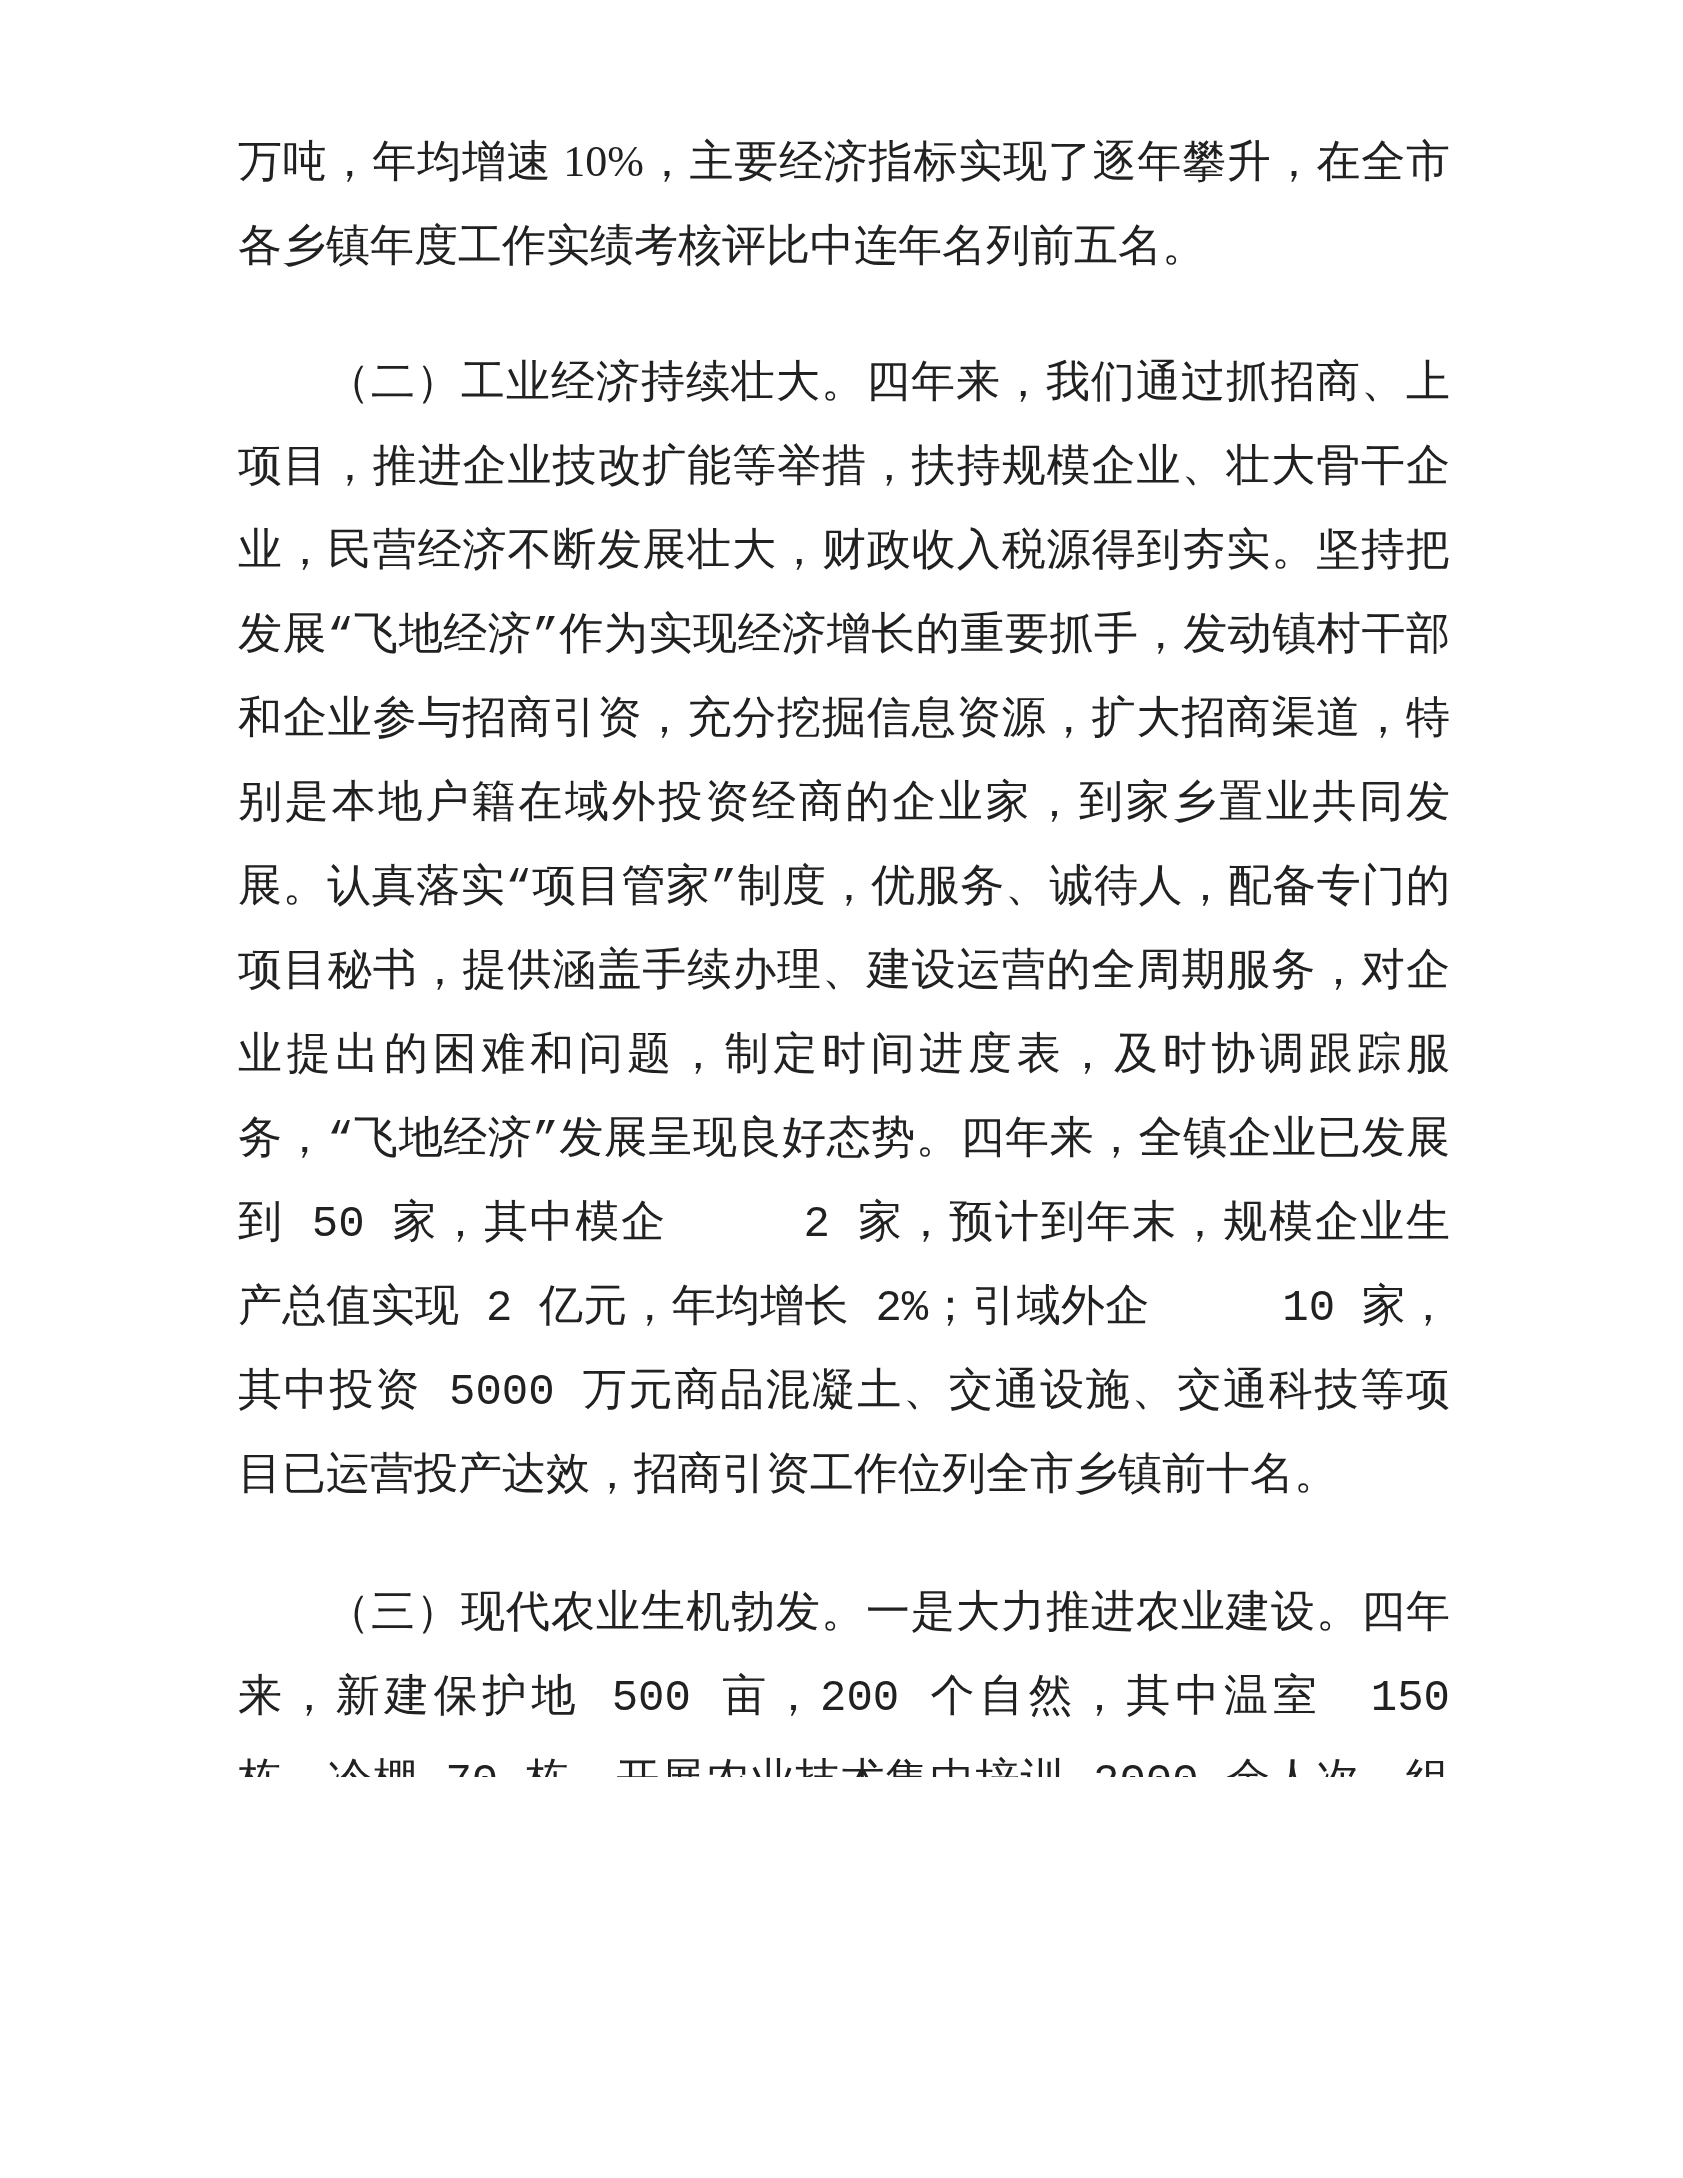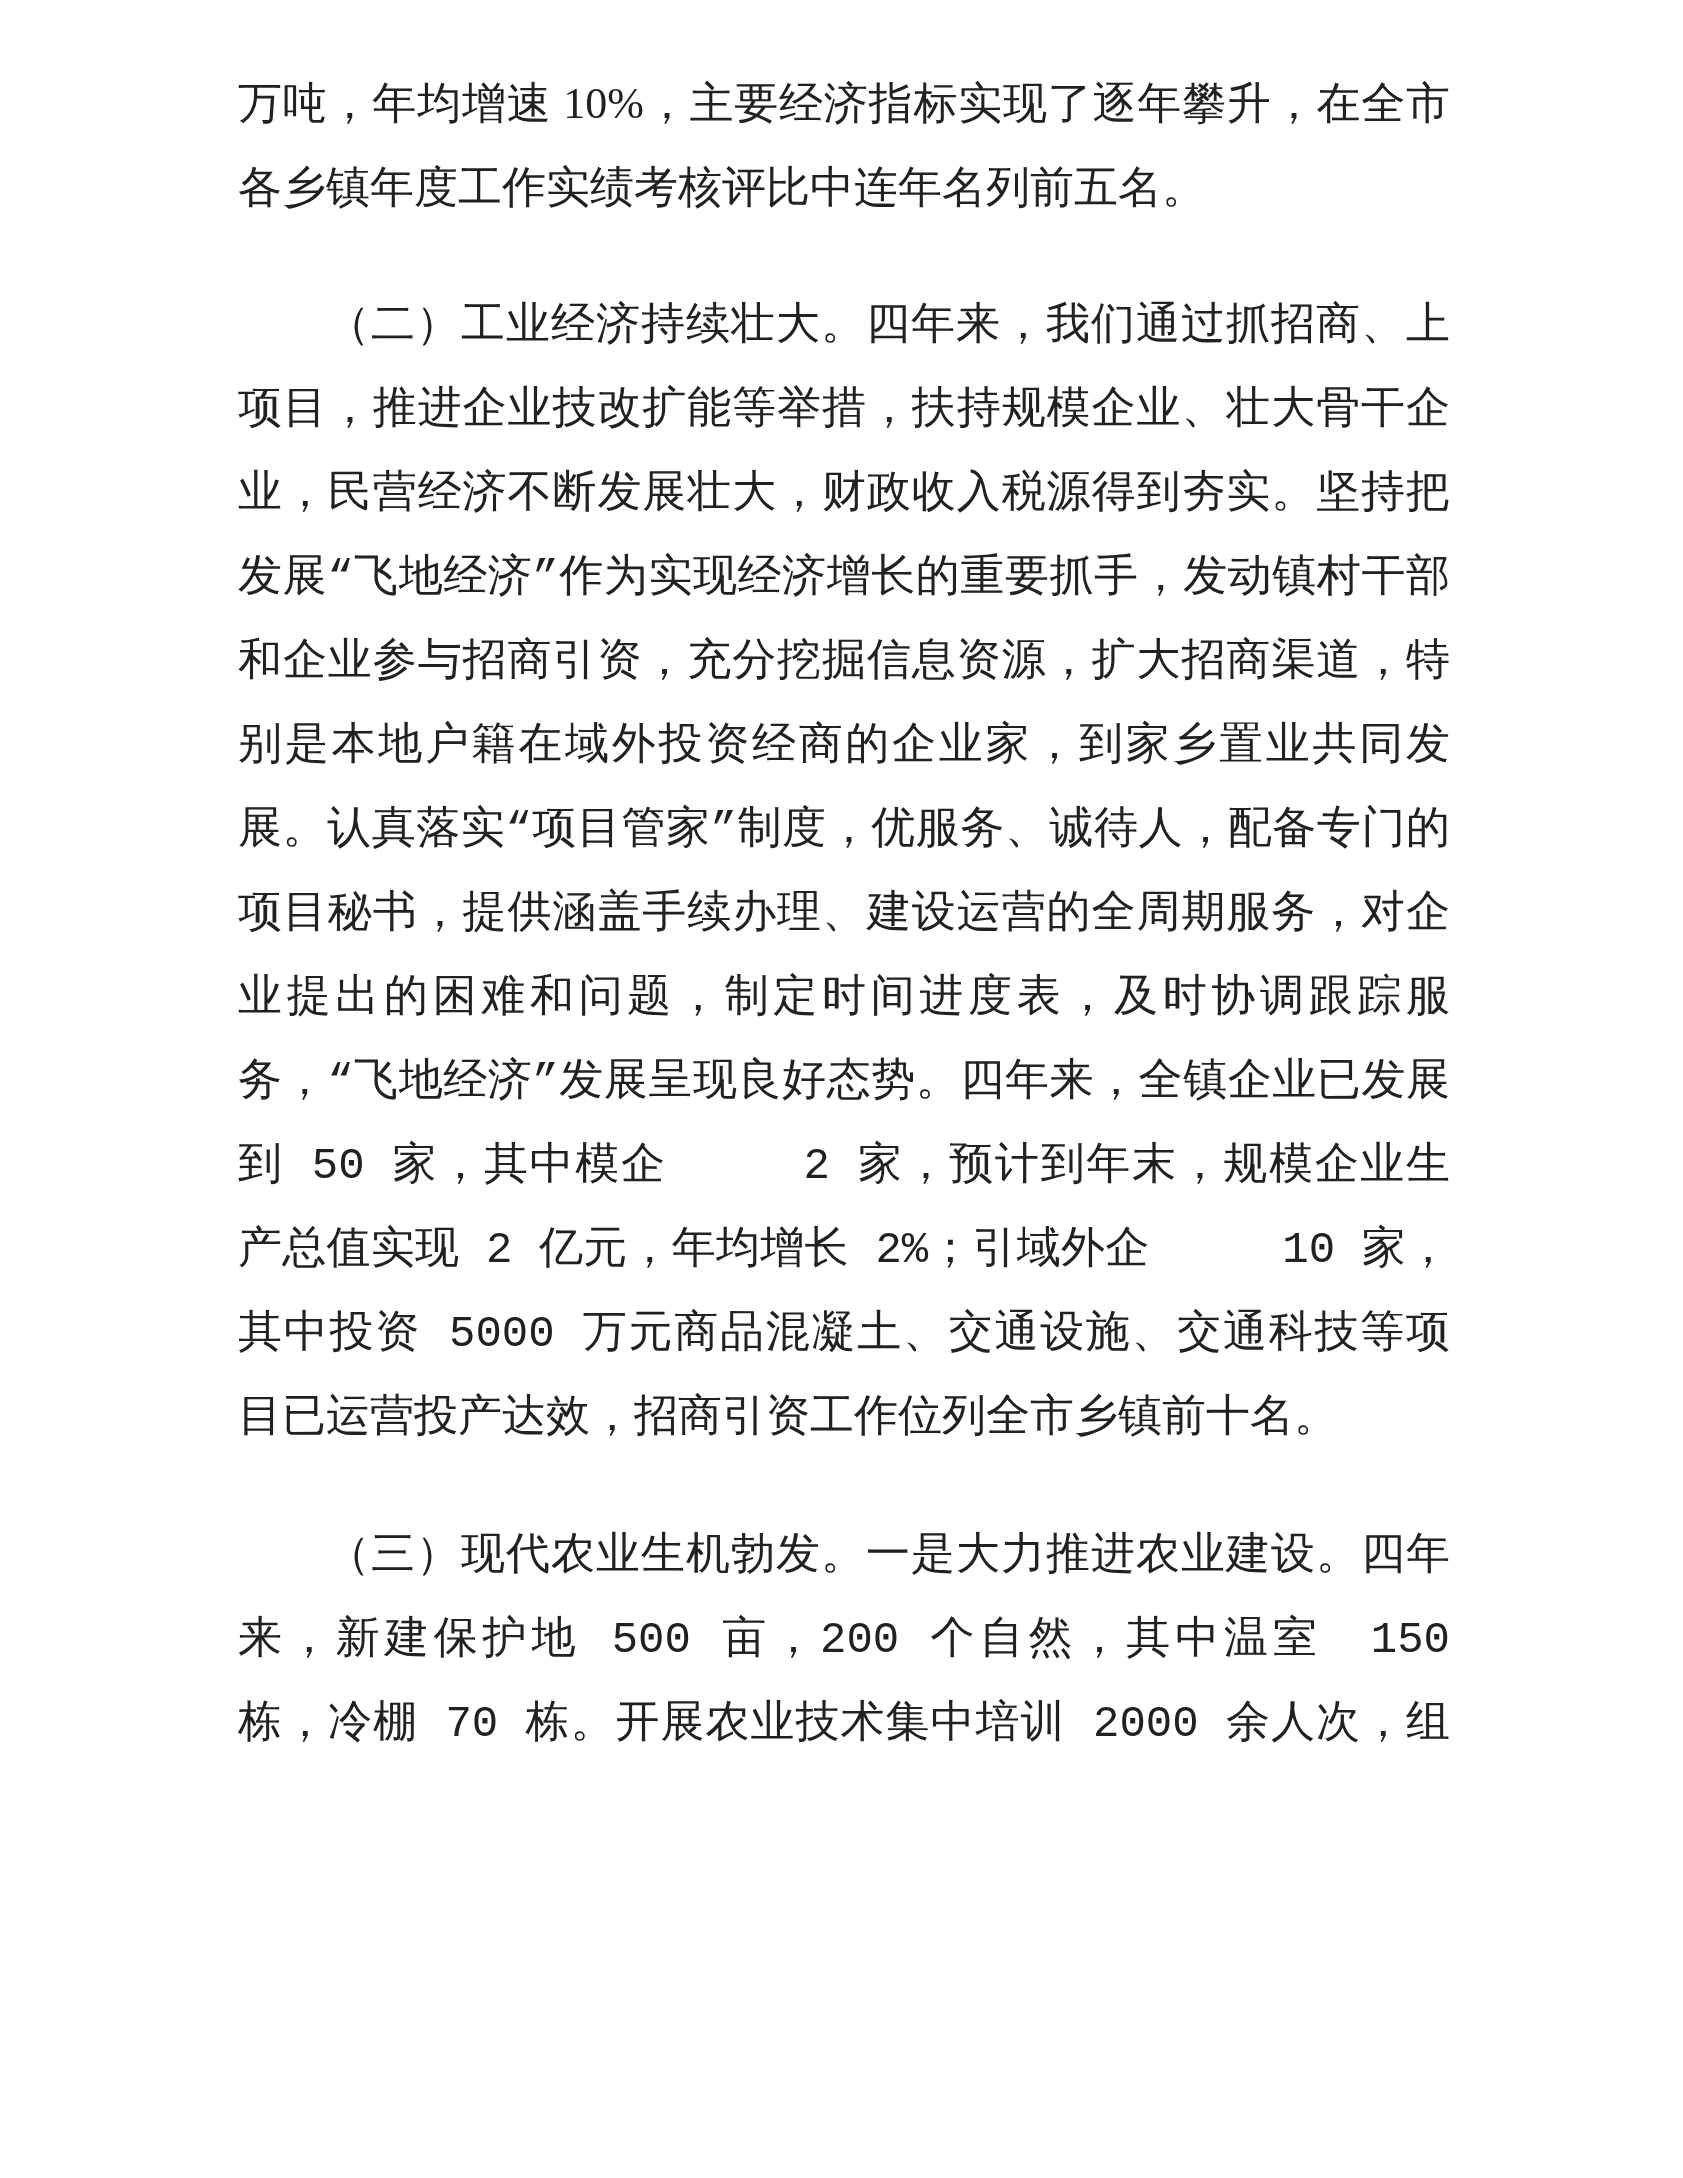--- a/index.html
+++ b/index.html
@@ -6,21 +6,21 @@
     margin: 0;
     padding: 0;
     background: #ffffff;
   }
   .page {
     position: relative;
     width: 1683px;
     height: 1777px;
     box-sizing: border-box;
     background: #ffffff;
-    padding: 62px 233px 79px 238px;
+    padding: 120px 233px 79px 238px;
     overflow: hidden;
     font-family: "Liberation Serif", "DejaVu Serif", serif;
     color: #212121;
   }
   .para {
     margin: 0 0 54px 0;
     font-size: 44px;
     line-height: 84px;
     text-align: justify;
     text-justify: inter-ideograph;

